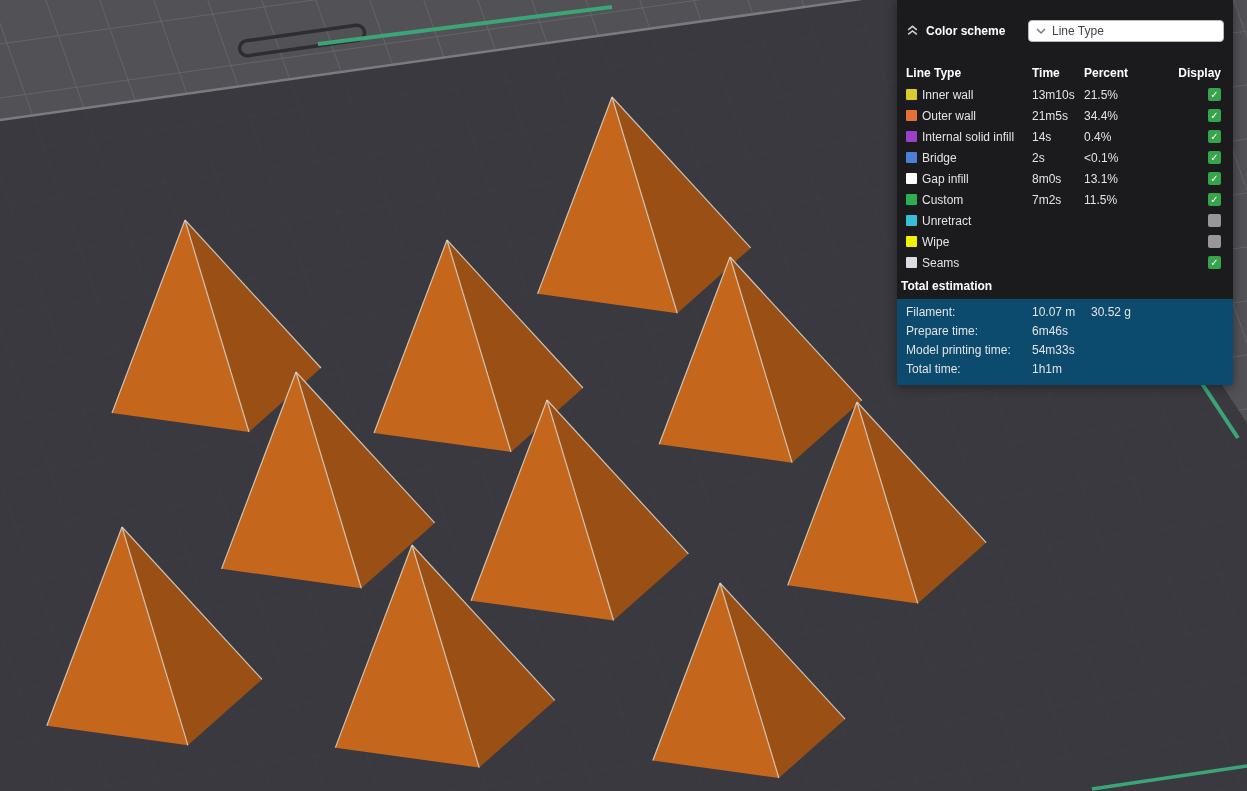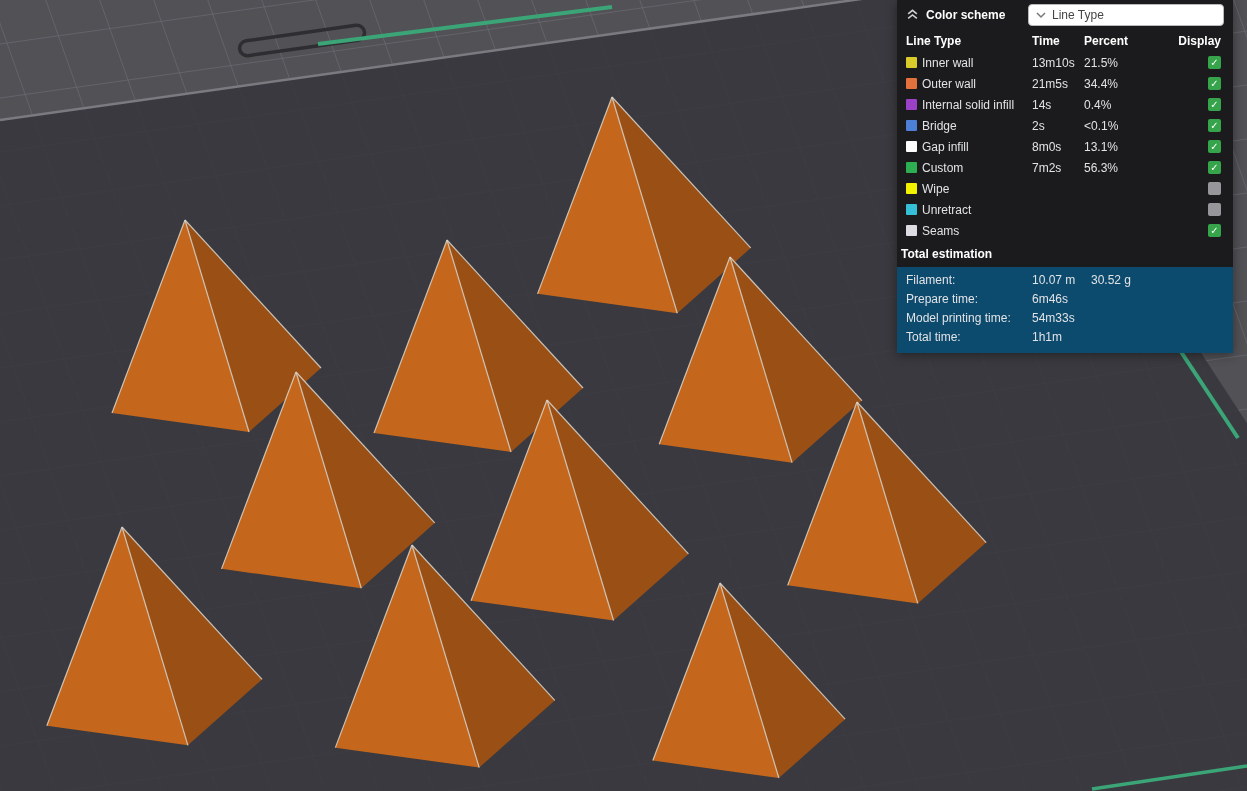--- a/index.html
+++ b/index.html
@@ -3,21 +3,21 @@
 <meta charset="utf-8">
 <style>
   html,body{margin:0;padding:0;background:#2a2a2c;}
   #app{position:relative;width:1247px;height:791px;overflow:hidden;background:#515156;
        font-family:"Liberation Sans",sans-serif;}
   #scene{position:absolute;left:0;top:0;}
 
   
   #panel{position:absolute;top:0;left:897px;width:336px;background:#1b1b1d;color:#e2e3e5;
          font-size:12px;box-shadow:0 2px 10px rgba(0,0,0,.4);}
-  .phead{display:flex;align-items:center;height:29px;padding:0 9px;gap:7px;}
+  .phead{display:flex;align-items:center;height:29px;padding:16px 9px;gap:7px;}
   .collapse{display:flex;align-items:center;cursor:pointer;}
   .ptitle{font-weight:bold;color:#ffffff;white-space:nowrap;}
   .combo{margin-left:auto;width:180px;height:20px;background:#ffffff;border:1px solid #b9b9bd;
          border-radius:4px;display:flex;align-items:center;gap:6px;padding:0 7px;color:#454545;
          cursor:pointer;}
   .thead{display:grid;grid-template-columns:126px 52px 86px 1fr;align-items:center;height:23px;
          padding:0 12px 0 9px;font-weight:bold;color:#ffffff;}
   .thead .h-display{justify-self:end;}
   .lrow{display:grid;grid-template-columns:16px 110px 52px 86px 1fr;align-items:center;height:21px;
         padding:0 12px 0 9px;}
@@ -214,43 +214,43 @@
     <span class="lbl">Gap infill</span>
     <span class="time">8m0s</span>
     <span class="pct">13.1%</span>
     <span class="chk on">✓</span>
   </div>
 
   <div class="lrow">
     <span class="swatch" style="background: rgb(46, 174, 82);"></span>
     <span class="lbl">Custom</span>
     <span class="time">7m2s</span>
-    <span class="pct">56.3%</span>
-    <span class="chk on">✓</span>
-  </div>
-
-
+    <span class="pct">11.5%</span>
+    <span class="chk on">✓</span>
+  </div>
+
+
+
+  <div class="lrow">
+    <span class="swatch" style="background: rgb(53, 192, 216);"></span>
+    <span class="lbl">Unretract</span>
+    <span class="time"></span>
+    <span class="pct"></span>
+    <span class="chk off"></span>
+  </div>
 
   <div class="lrow">
     <span class="swatch" style="background: rgb(242, 242, 0);"></span>
     <span class="lbl">Wipe</span>
     <span class="time"></span>
     <span class="pct"></span>
     <span class="chk off"></span>
   </div>
 
   <div class="lrow">
-    <span class="swatch" style="background: rgb(53, 192, 216);"></span>
-    <span class="lbl">Unretract</span>
-    <span class="time"></span>
-    <span class="pct"></span>
-    <span class="chk off"></span>
-  </div>
-
-  <div class="lrow">
     <span class="swatch" style="background: rgb(220, 220, 226);"></span>
     <span class="lbl">Seams</span>
     <span class="time"></span>
     <span class="pct"></span>
     <span class="chk on">✓</span>
   </div>
 </div>
 
     <div class="ttitle">Total estimation</div>
     <div id="totals">

